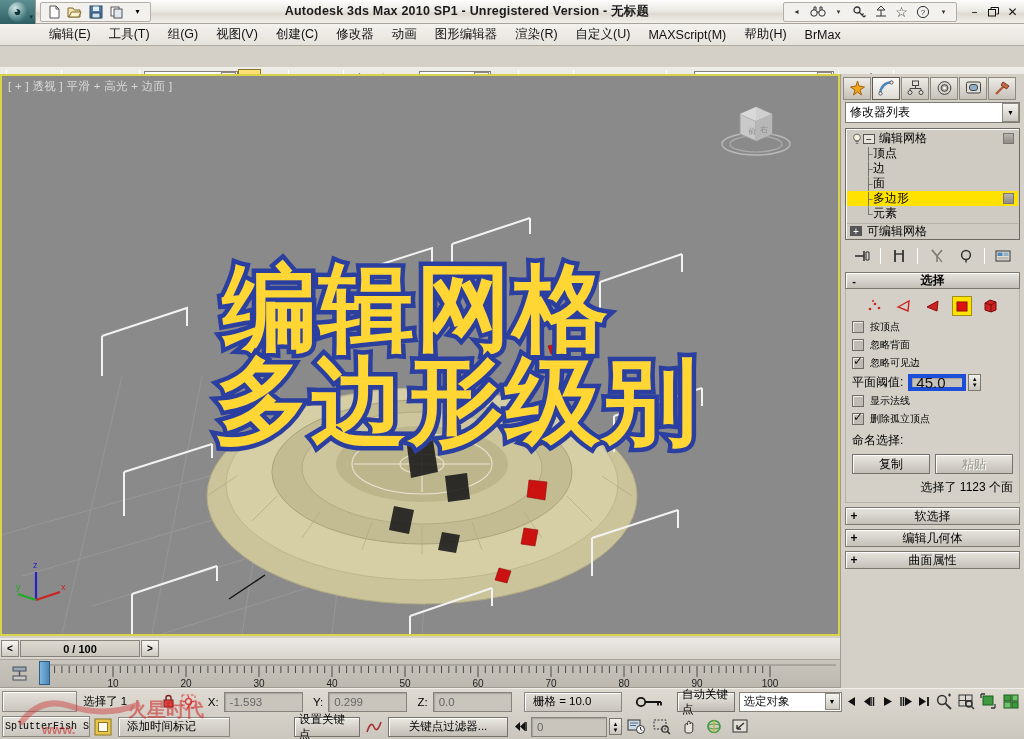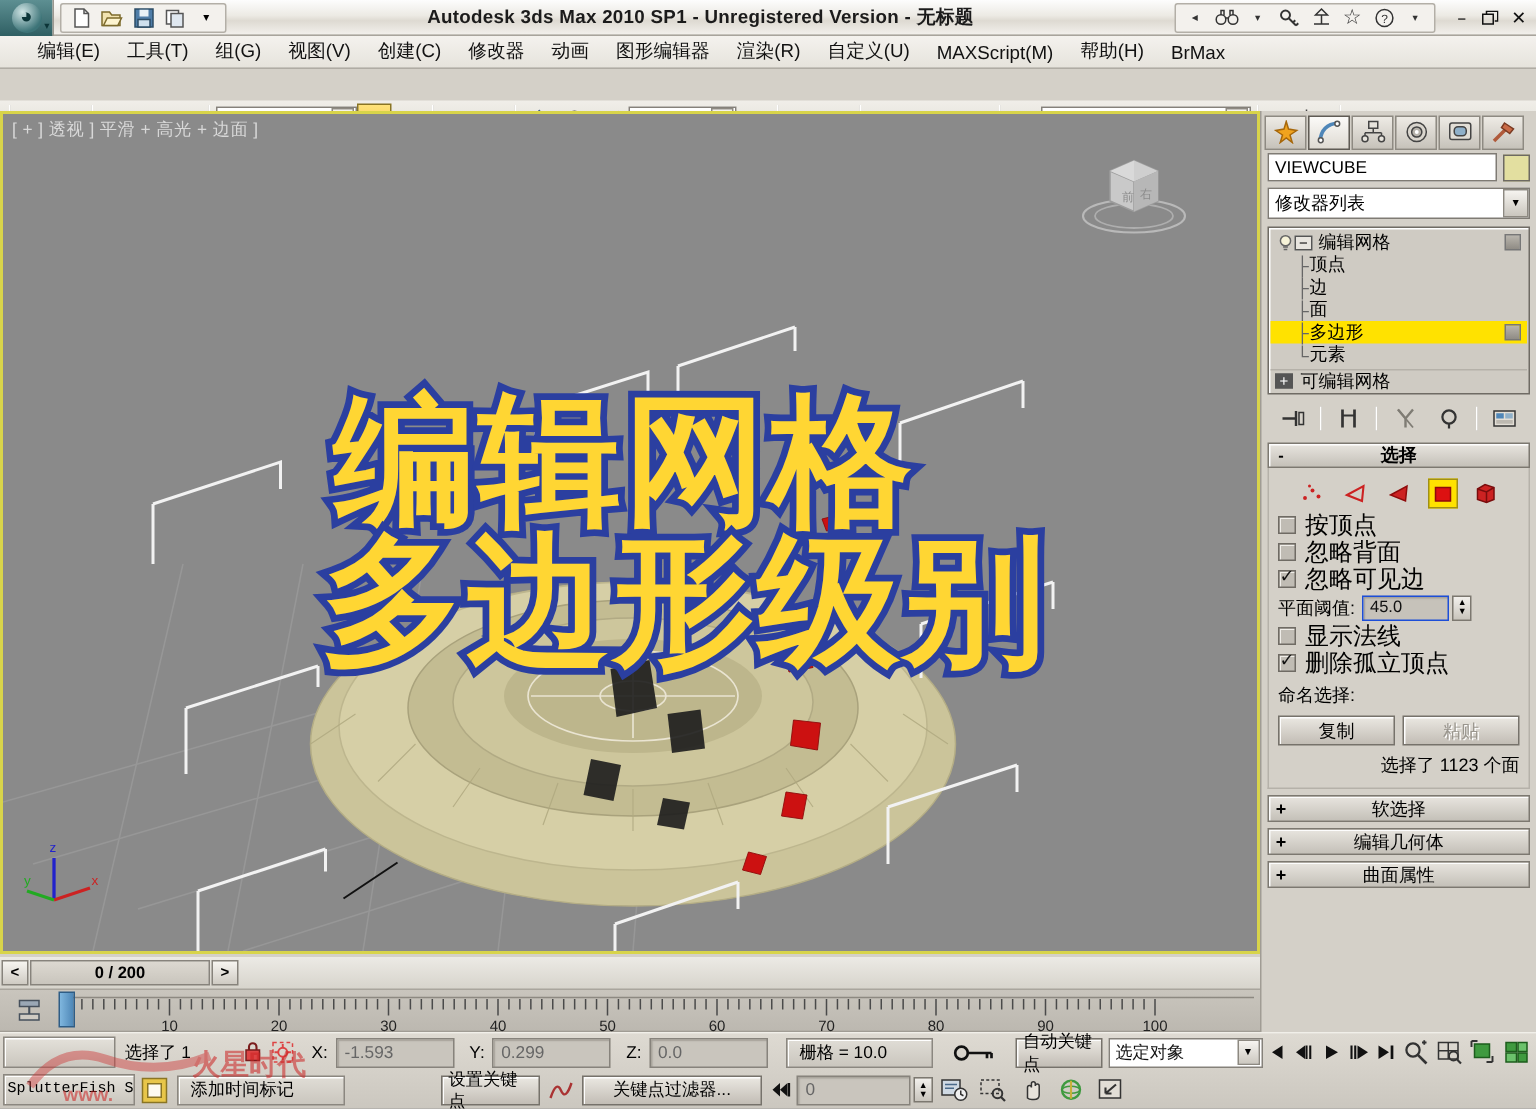--- a/index.html
+++ b/index.html
@@ -47,21 +47,21 @@
             border-radius:2px; margin-right:8px; padding:0 2px;}
   .tb-ic { width:21px;height:18px;display:flex;align-items:center;justify-content:center;font-size:12px;color:#333; }
   .wbtn { width:15px;height:16px;display:flex;align-items:center;justify-content:center;
           font-size:12px; color:#111; margin:0 2px; font-family:"DejaVu Sans",sans-serif;}
 
   
   .menubar {
     position:absolute; left:0; top:24px; width:1024px; height:22px;
     background:linear-gradient(to bottom,#f4f2ee,#e6e3dc);
     border-bottom:1px solid #b0aca4;
-    display:flex; align-items:center; padding-left:16px;
+    display:flex; align-items:center; padding-left:40px;
   }
   .menu-item { padding:2px 9px; font-size:12.5px; color:#111; white-space:nowrap; }
 
   
   .toolbar {
     position:absolute; left:0; top:46px; width:1024px; height:28px;
     background:linear-gradient(to bottom,#f0eee9,#dedbd3);
     border-bottom:1px solid #9e9a92;
     display:flex; align-items:center; padding:0 2px;margin-top:21px;
   }
@@ -181,33 +181,33 @@
     box-shadow:inset 1px 1px 0 #fdfdfd;
   }
   .roll-head .pm { width:16px;text-align:center;font-weight:bold;font-size:11px; }
   .roll-head .ttl { flex:1; text-align:center; padding-right:16px;font-weight:bold; }
   .roll-body {
     border:1px solid #b5b1a9; border-top:none; background:#d4d0c8; padding:5px 6px 6px 6px;
   }
   .sosel { display:flex; align-items:center; justify-content:center; gap:9px; height:24px; }
   .so { width:20px;height:20px;display:flex;align-items:center;justify-content:center; }
   .so.sel { background:#ffe200; border:1px solid #a08f16; }
-  .chk-row { display:flex; align-items:center; height:18px; font-size:16px; }
+  .chk-row { display:flex; align-items:center; height:18px; font-size:10px; }
   .chk {
     width:12px;height:12px;border:1px solid #6f6b64;background:#c0bcb4;
     box-shadow:inset 1px 1px 0 #f0eee9; margin-right:6px; position:relative;
   }
   .chk.on::after {
     content:"\2713"; position:absolute; left:0px; top:-4px; font-size:12px; color:#111;
   }
   .spin-row { display:flex; align-items:center; height:20px; font-size:12px; }
   .spin-row .lbl { margin-right:5px; }
   .numf {
-    width:58px;height:17px;border:1px solid #1d4ed8;background:#c6c2ba;
-    box-shadow:inset 1px 1px 1px #a39f97; font-size:11px; display:flex;align-items:center;
+    width:58px;height:17px;border:4px solid #1d4ed8;background:#c6c2ba;
+    box-shadow:inset 1px 1px 1px #a39f97; font-size:15px; display:flex;align-items:center;
     padding-left:4px; color:#111;
   }
   .spin {
     width:13px;height:17px;margin-left:2px;border:1px solid #7c7870;
     background:linear-gradient(to bottom,#f2f0ec,#c8c4bc);
     display:flex;flex-direction:column;align-items:center;justify-content:center;font-size:6px;line-height:6px;
   }
   .btn-row { display:flex; gap:5px; margin-top:5px; }
   .pbtn {
     flex:1; height:20px; border:1px solid #76726b;
@@ -647,21 +647,21 @@
     </div>
   </div>
 
   <div class="caption">
     <div class="l1">编辑网格</div>
     <div class="l2">多边形级别</div>
   </div>
 
   <div class="timebar">
     <div class="tb-nav">&lt;</div>
-    <div class="tb-field">0 / 200</div>
+    <div class="tb-field">0 / 100</div>
     <div class="tb-nav">&gt;</div>
   </div>
 
   <div class="trackbar">
     <div style="position:absolute;left:8px;top:3px;width:24px;height:22px;">
       <svg width="24" height="22" viewBox="0 0 24 22">
           <rect x="5" y="4" width="13" height="4" fill="#9aa7b5" stroke="#46505c"></rect>
           <path d="M11.5 8v5" stroke="#46505c" stroke-width="1.4"></path>
           <rect x="5" y="13" width="13" height="4" fill="#cfcbc3" stroke="#46505c"></rect>
         </svg>
@@ -737,24 +737,20 @@
           </svg>
       </div>
       <div class="ptab">
         <svg width="17" height="16" viewBox="0 0 17 16">
             <path d="M2 14 L10 6" stroke="#b05a3b" stroke-width="2.4"></path>
             <path d="M9 2 L15 6 L12.5 9 L7 5 Z" fill="#c96a46" stroke="#7a3a22"></path>
           </svg>
       </div>
     </div>
 
-    <div class="namerow">
-      <div class="namefield">VIEWCUBE</div>
-      <div class="colswatch"></div>
-    </div>
 
     <div class="modlist-row">
       <div class="modlist">
         <span>修改器列表</span>
         <span class="arrow">▼</span>
       </div>
     </div>
 
     <div class="stack">
       <div class="st-row">

